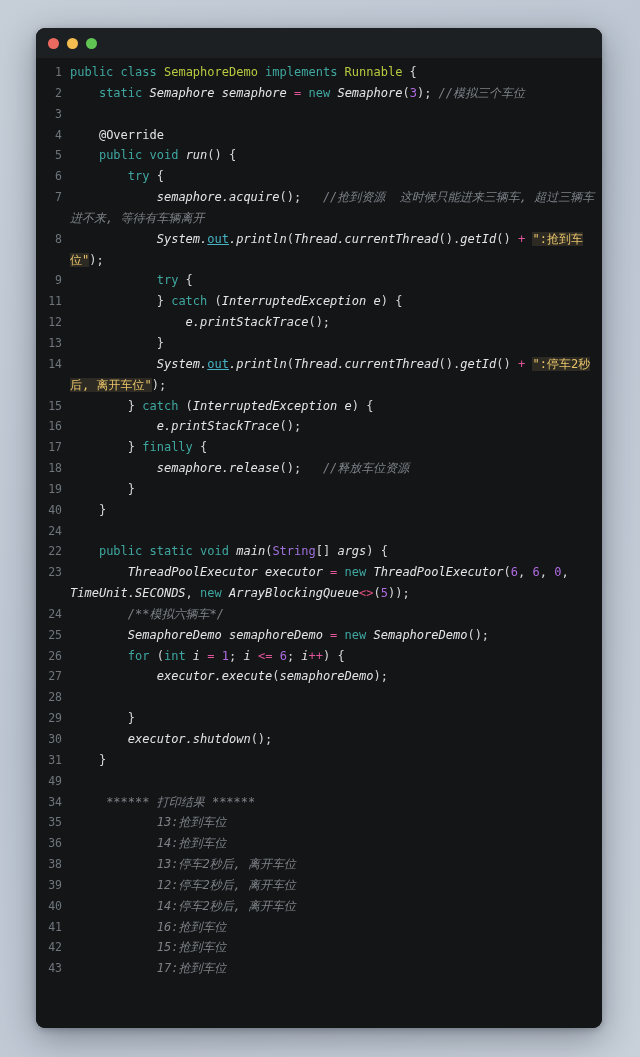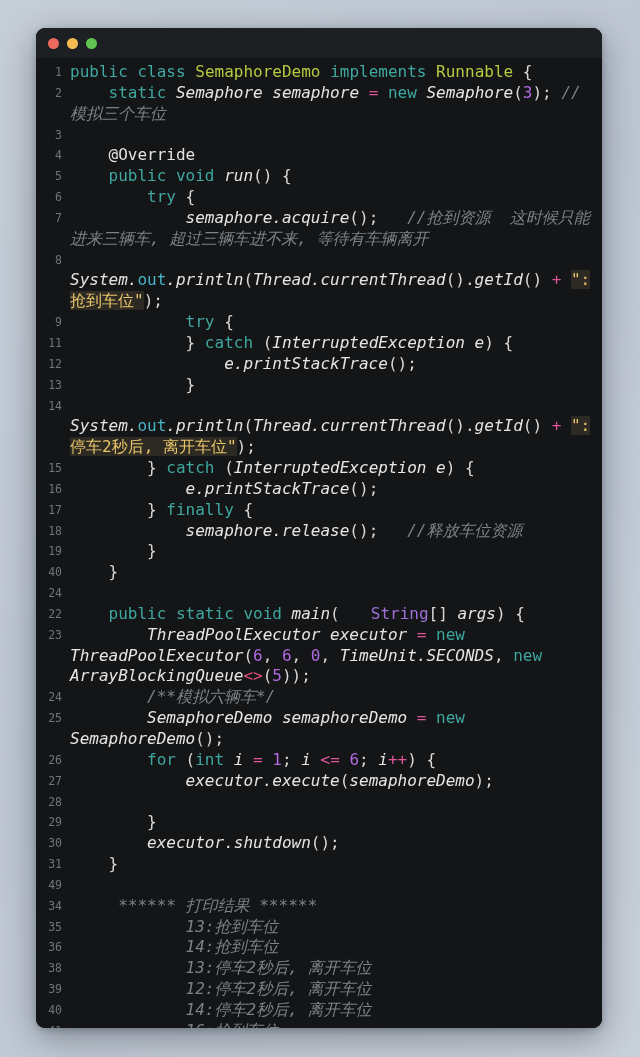--- a/index.html
+++ b/index.html
@@ -71,41 +71,41 @@
     box-sizing: border-box;
     color: #6f767c;
     font-size: 11.5px;
     line-height: 20.85px;
     font-family: "DejaVu Sans Mono", "Liberation Mono", monospace;
     user-select: none;
   }
   .code {
     flex: 1 1 auto;
     padding-right: 6px;
-    font-size: 16px;
+    font-size: 12px;
     line-height: 20.85px;
     color: #d6d6d6;
     white-space: pre-wrap;
     word-break: break-word;
     font-family: "DejaVu Sans Mono", "Liberation Mono", monospace;
   }
 
   
   .kw   { color: #3fa7a0; }          
   .type { color: #b9c93f; }          
   .cls  { color: #e6e6e6; font-style: italic; }  
   .id   { color: #e4e4e4; font-style: italic; }
   .plain{ color: #d8d8d8; }
   .num  { color: #b06be0; }          
   .str  { color: #e9c46a; background: #2c2a22; }
   .op   { color: #e0559a; }          
   .cmt  { color: #7d8287; font-style: italic; }
   .anno { color: #e2e2e2; text-align: center; }          
-  .purple { color: #a070d8; margin-left: 31px; }        
-  .cyan   { color: #47b3c4; }        
+  .purple { color: #a070d8; }        
+  .cyan   { color: #47b3c4; text-decoration: underline; }        
   .angle  { color: #d94f7a; }        
 </style>
 </head>
 <body>
 
 <div class="desktop"></div>
 
 <div class="window">
 
   <div class="titlebar">

